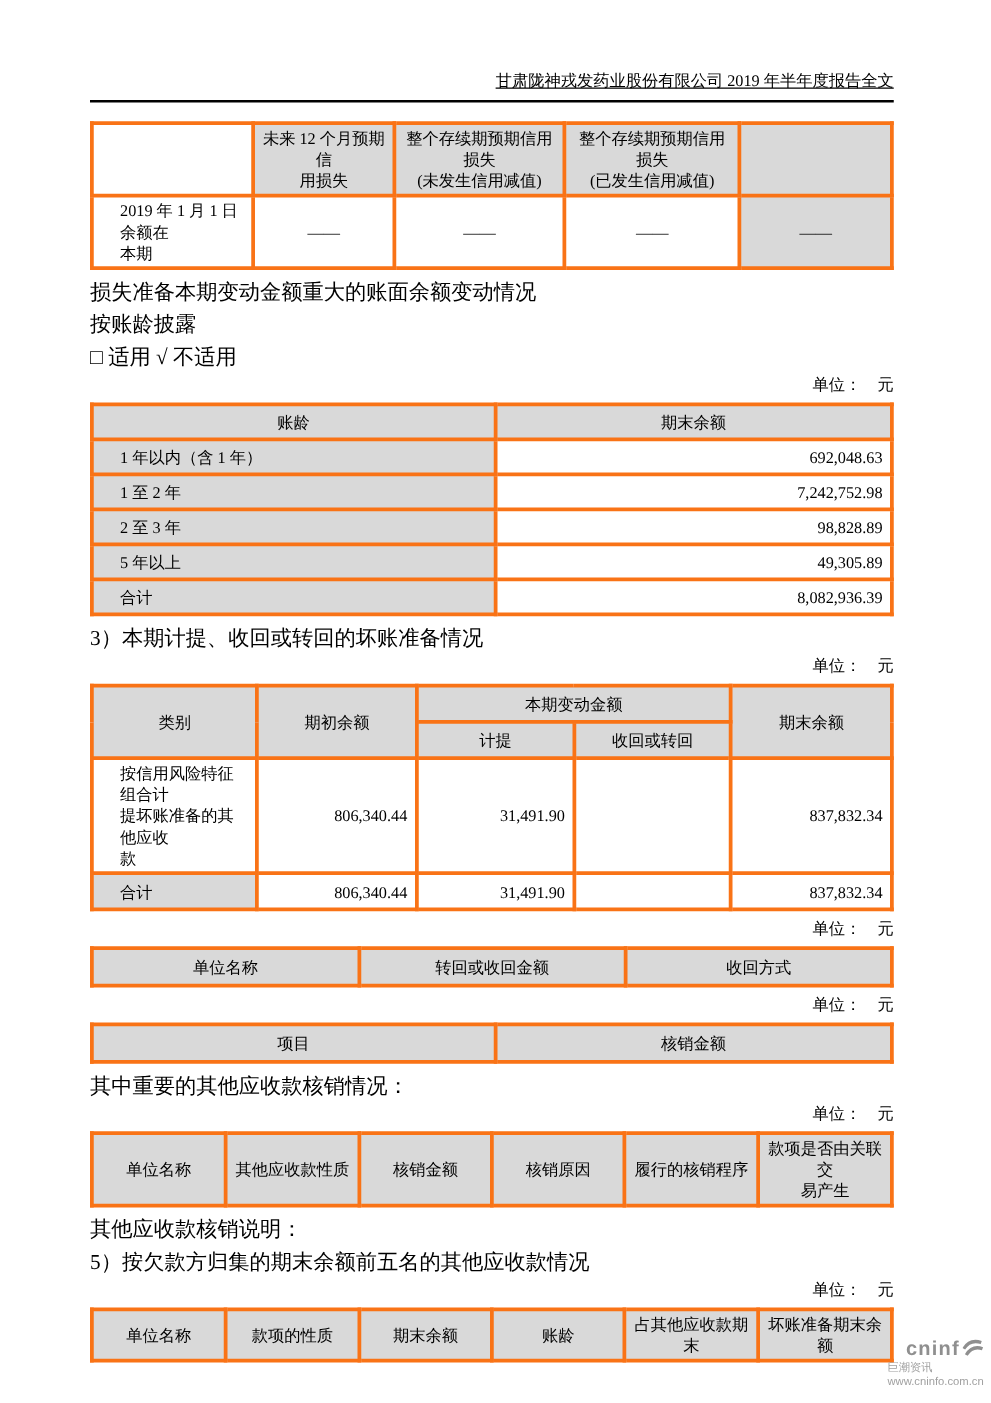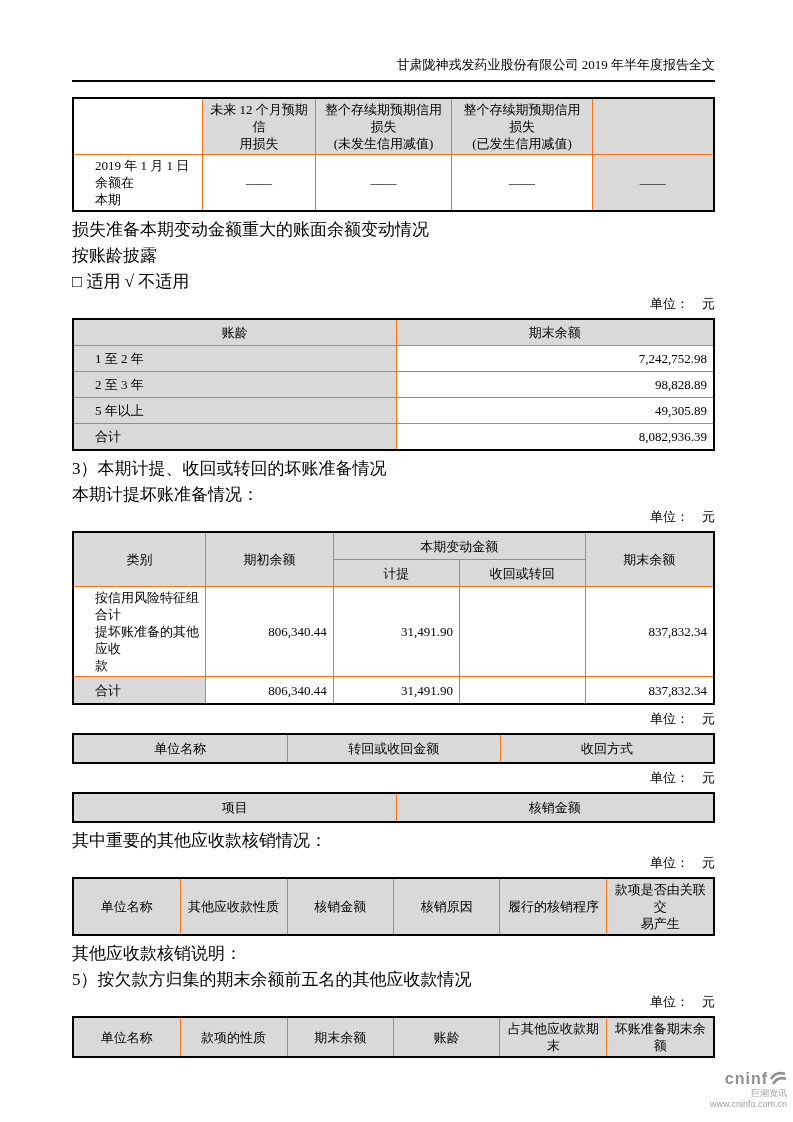--- a/index.html
+++ b/index.html
@@ -3,47 +3,47 @@
 <meta charset="utf-8">
 <style>
   html,body{margin:0;padding:0;}
   body{
     width:793px;height:1122px;background:#ffffff;position:relative;
     font-family:"Liberation Serif","DejaVu Serif",serif;color:#000;
     -webkit-font-smoothing:antialiased;
   }
   .content{position:absolute;left:72px;top:0;width:643px;}
   .doc-header{margin-top:56px;padding-bottom:7px;border-bottom:2px solid #000;}
-  .doc-title{text-align:right;font-size:13px;line-height:17px;}
+  .doc-title{text-align:right;font-size:13px;line-height:17px;text-decoration:underline;}
   p{margin:0;font-size:17px;line-height:17px;}
   .para{margin-top:9px;}
   .unit-line{text-align:right;font-size:13px;margin-top:5px;margin-bottom:5px;}
   table{width:100%;border-collapse:collapse;table-layout:fixed;font-size:13px;border:2px solid #000;}
-  th,td{border:1px solid #f97316;padding:2px 6px;vertical-align:middle;line-height:17px;word-wrap:break-word;}
+  th,td{border:3px solid #f97316;padding:2px 6px;vertical-align:middle;line-height:17px;word-wrap:break-word;}
   th{background:#d9d9d9;font-weight:normal;text-align:center;}
   td{background:#fff;}
   .no-bg{background:#fff;}
   .gray-bg{background:#d9d9d9;}
   .label{text-align:left;padding-left:21px;}
   .num{text-align:right;}
   .center{text-align:center;}
   .prewrap{white-space:pre-line;}
   .t1{margin-top:15px;}
   .t1 th{height:40px;}
   .t1 td{height:42px;}
   .t2 th{height:21px;}
   .t2 td{height:21px;}
   .t3 .hr1 th{height:22px;}
   .t3 .hr2 th{height:22px;}
   .t3 .total-row td{height:22px;}
   .t4 th{height:23px;}
   .t5 th{height:23px;}
   .t6 th{height:40px;}
   .t7 th{height:28px;}
-  .cninfo-logo{position:absolute;right:6px;top:1070px;text-align:right;color:#9b9b9b;
+  .cninfo-logo{position:absolute;right:6px;top:1070px;color:#9b9b9b;
     font-family:"Liberation Sans","DejaVu Sans",sans-serif;}
   .logo-brand{font-size:16px;font-weight:bold;letter-spacing:1px;line-height:16px;color:#8f8f8f;
     display:flex;align-items:center;justify-content:flex-end;gap:2px;}
   .logo-cn{font-size:9px;line-height:11px;color:#a0a0a0;}
   .logo-url{font-size:9px;line-height:11px;color:#a0a0a0;}
 </style>
 </head>
 <body>
 
 <div class="content">
@@ -92,40 +92,43 @@
     <colgroup>
         <col style="width:50.4%">
         <col style="width:49.6%">
       </colgroup>
     <tbody>
       <tr>
         <th>账龄</th>
         <th>期末余额</th>
       </tr>
       <tr>
+        <td class="label gray-bg">1 年以内（含 1 年）</td>
+        <td class="num">692,048.63</td>
+      </tr>
+      <tr>
         <td class="label gray-bg">1 至 2 年</td>
         <td class="num">7,242,752.98</td>
       </tr>
       <tr>
         <td class="label gray-bg">2 至 3 年</td>
         <td class="num">98,828.89</td>
       </tr>
       <tr>
         <td class="label gray-bg">5 年以上</td>
         <td class="num">49,305.89</td>
       </tr>
       <tr>
         <td class="label gray-bg">合计</td>
         <td class="num">8,082,936.39</td>
       </tr>
     </tbody>
   </table>
 
   <p class="para">3）本期计提、收回或转回的坏账准备情况</p>
-  <p class="para">本期计提坏账准备情况：</p>
 
   <div class="unit-line">单位：　元</div>
 
   <table class="t3">
     <colgroup>
         <col style="width:20.7%">
         <col style="width:19.9%">
         <col style="width:19.7%">
         <col style="width:19.6%">
         <col style="width:20.1%">

